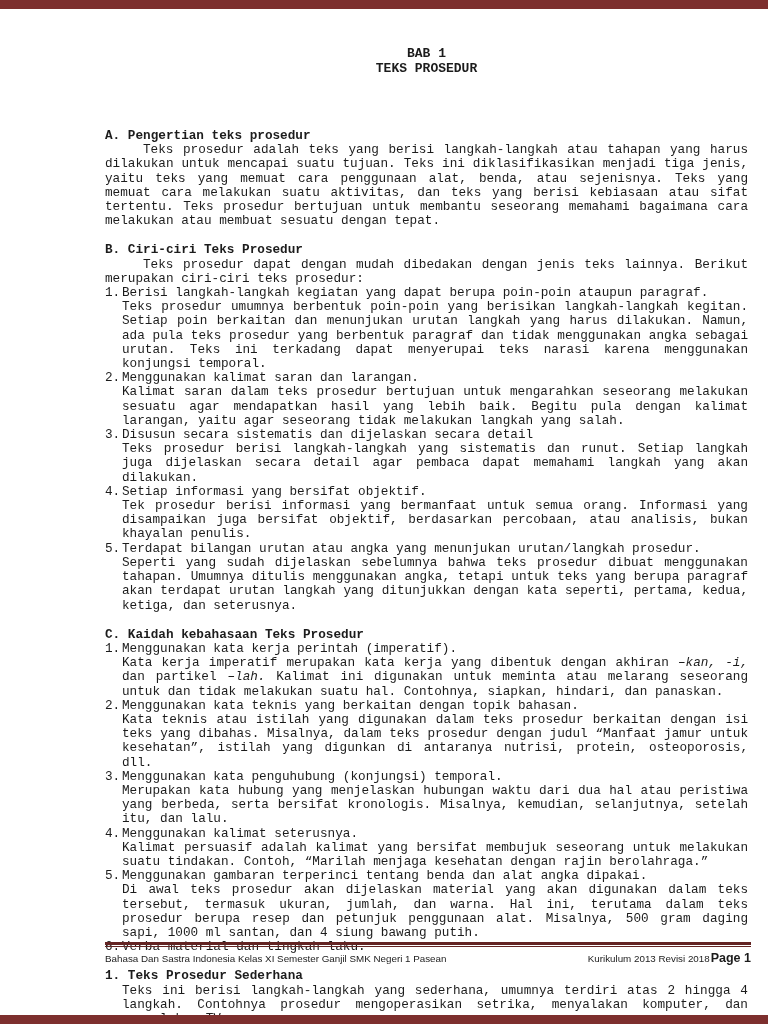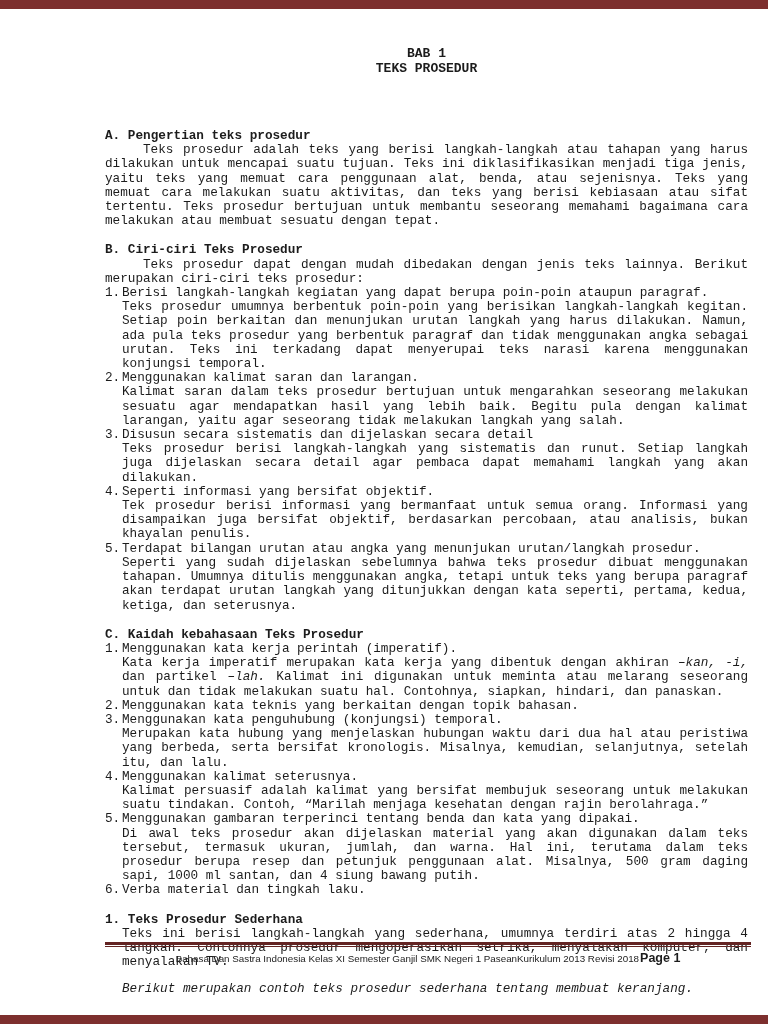--- a/index.html
+++ b/index.html
@@ -28,21 +28,21 @@
   .list-item{position:relative;padding-left:17px;text-align:justify;}
   .list-num{position:absolute;left:0;top:0;}
   .item-body{text-align:justify;}
   .sub-heading{font-weight:bold;}
   .sub-body{padding-left:17px;text-align:justify;}
   .note{padding-left:17px;font-style:italic;margin-top:13px;}
   .footer{position:absolute;left:105px;top:942px;width:646px;}
   .footer-rule-thick{height:3px;}
   .footer-rule-thin{height:1px;margin-top:1px;}
   .footer-row{
-    display:flex;justify-content:center;align-items:baseline;
+    display:flex;justify-content:space-between;align-items:baseline;
     margin-top:4px;font-size:9.8px;
   }
   .footer-right-group{display:flex;align-items:baseline;}
   .page-num{font-weight:bold;font-size:12.5px;margin-left:1px;}
 </style>
 </head>
 <body style="color: rgb(28, 28, 28);">
 
 <div class="page-band band-top" style="background: rgb(125, 47, 46);"></div>
 
@@ -71,21 +71,21 @@
         <div>Menggunakan kalimat saran dan larangan.</div>
         <div class="item-body">Kalimat saran dalam teks prosedur bertujuan untuk mengarahkan seseorang melakukan sesuatu agar mendapatkan hasil yang lebih baik. Begitu pula dengan kalimat larangan, yaitu agar seseorang tidak melakukan langkah yang salah.</div>
       </div>
       <div class="list-item">
         <span class="list-num">3.</span>
         <div>Disusun secara sistematis dan dijelaskan secara detail</div>
         <div class="item-body">Teks prosedur berisi langkah-langkah yang sistematis dan runut. Setiap langkah juga dijelaskan secara detail agar pembaca dapat memahami langkah yang akan dilakukan.</div>
       </div>
       <div class="list-item">
         <span class="list-num">4.</span>
-        <div>Seperti informasi yang bersifat objektif.</div>
+        <div>Setiap informasi yang bersifat objektif.</div>
         <div class="item-body">Tek prosedur berisi informasi yang bermanfaat untuk semua orang. Informasi yang disampaikan juga bersifat objektif, berdasarkan percobaan, atau analisis, bukan khayalan penulis.</div>
       </div>
       <div class="list-item">
         <span class="list-num">5.</span>
         <div>Terdapat bilangan urutan atau angka yang menunjukan urutan/langkah prosedur.</div>
         <div class="item-body">Seperti yang sudah dijelaskan sebelumnya bahwa teks prosedur dibuat menggunakan tahapan. Umumnya ditulis menggunakan angka, tetapi untuk teks yang berupa paragraf akan terdapat urutan langkah yang ditunjukkan dengan kata seperti, pertama, kedua, ketiga, dan seterusnya.</div>
       </div>
     </div>
   </div>
 
@@ -93,34 +93,35 @@
     <div class="sec-heading">C. Kaidah kebahasaan Teks Prosedur</div>
     <div class="list">
       <div class="list-item">
         <span class="list-num">1.</span>
         <div>Menggunakan kata kerja perintah (imperatif).</div>
         <div class="item-body"><span>Kata kerja imperatif merupakan kata kerja yang dibentuk dengan akhiran </span><span style="font-style: italic;">–kan, -i,</span><span> dan partikel </span><span style="font-style: italic;">–lah.</span><span> Kalimat ini digunakan untuk meminta atau melarang seseorang untuk dan tidak melakukan suatu hal. Contohnya, siapkan, hindari, dan panaskan.</span></div>
       </div>
       <div class="list-item">
         <span class="list-num">2.</span>
         <div>Menggunakan kata teknis yang berkaitan dengan topik bahasan.</div>
+        <div class="item-body">Kata teknis atau istilah yang digunakan dalam teks prosedur berkaitan dengan isi teks yang dibahas. Misalnya, dalam teks prosedur dengan judul “Manfaat jamur untuk kesehatan”, istilah yang digunkan di antaranya nutrisi, protein, osteoporosis, dll.</div>
       </div>
       <div class="list-item">
         <span class="list-num">3.</span>
         <div>Menggunakan kata penguhubung (konjungsi) temporal.</div>
         <div class="item-body">Merupakan kata hubung yang menjelaskan hubungan waktu dari dua hal atau peristiwa yang berbeda, serta bersifat kronologis. Misalnya, kemudian, selanjutnya, setelah itu, dan lalu.</div>
       </div>
       <div class="list-item">
         <span class="list-num">4.</span>
         <div>Menggunakan kalimat seterusnya.</div>
         <div class="item-body">Kalimat persuasif adalah kalimat yang bersifat membujuk seseorang untuk melakukan suatu tindakan. Contoh, “Marilah menjaga kesehatan dengan rajin berolahraga.”</div>
       </div>
       <div class="list-item">
         <span class="list-num">5.</span>
-        <div>Menggunakan gambaran terperinci tentang benda dan kata yang dipakai.</div>
+        <div>Menggunakan gambaran terperinci tentang benda dan alat angka dipakai.</div>
         <div class="item-body">Di awal teks prosedur akan dijelaskan material yang akan digunakan dalam teks tersebut, termasuk ukuran, jumlah, dan warna. Hal ini, terutama dalam teks prosedur berupa resep dan petunjuk penggunaan alat. Misalnya, 500 gram daging sapi, 1000 ml santan, dan 4 siung bawang putih.</div>
       </div>
       <div class="list-item">
         <span class="list-num">6.</span>
         <div>Verba material dan tingkah laku.</div>
       </div>
     </div>
   </div>
 
   <div class="sec">

